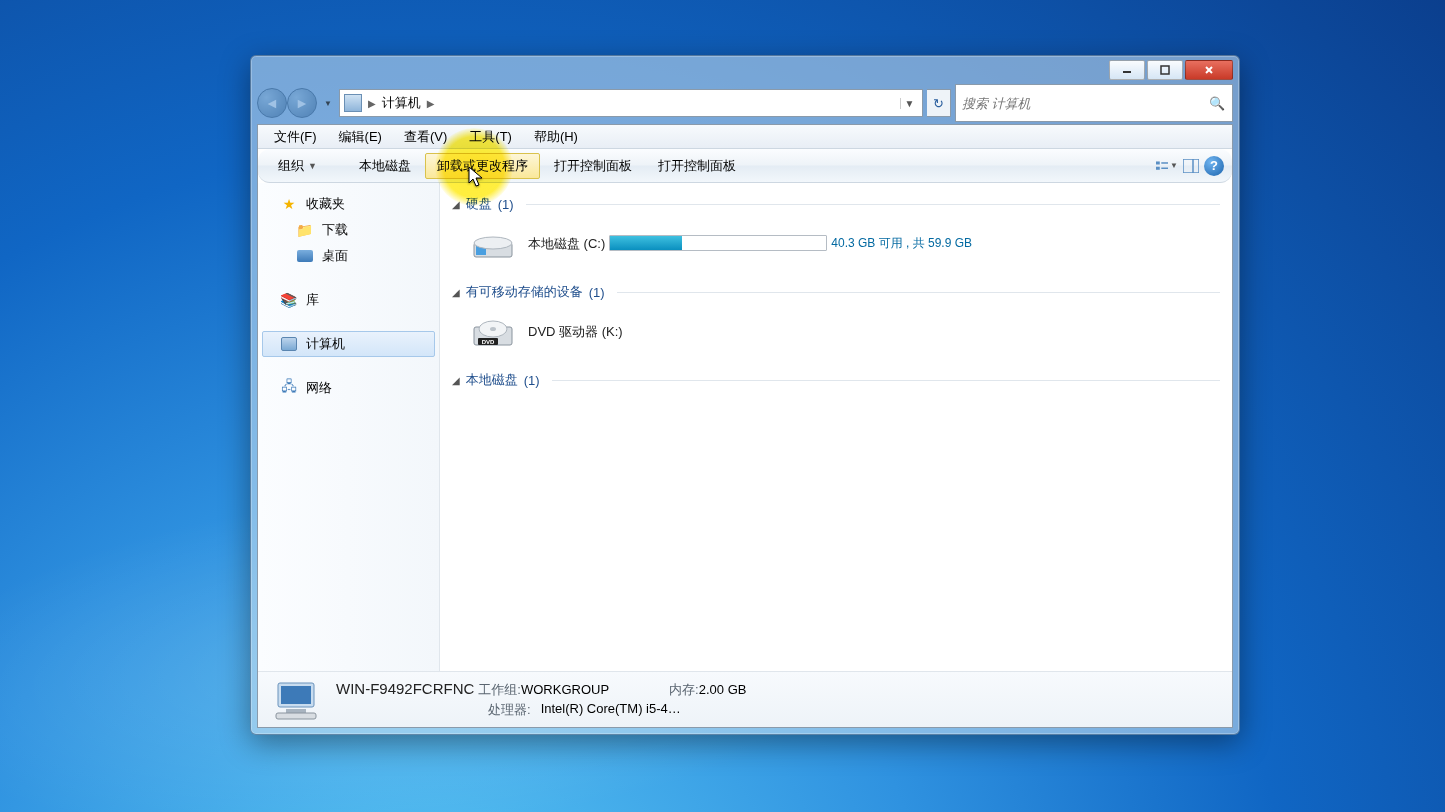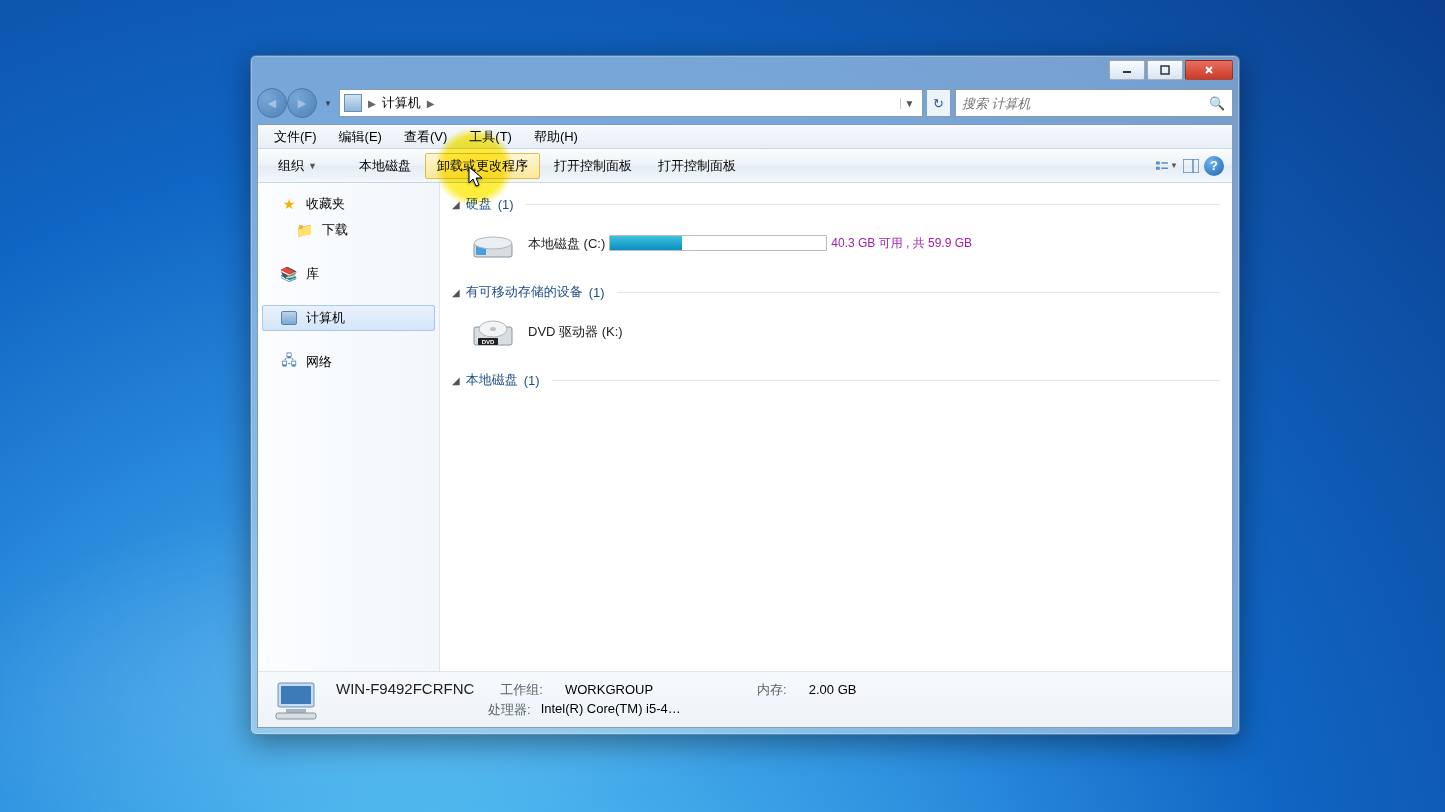--- a/index.html
+++ b/index.html
@@ -47,40 +47,40 @@
 .addr-bar {
   flex: 1; height: 28px; background: #fff; border: 1px solid #8a9aaa;
   display: flex; align-items: center; padding: 0 4px; gap: 6px; font-size: 13px;
 }
 .addr-icon { width: 18px; height: 18px; background: linear-gradient(#cfe2f3,#8fb5da); border: 1px solid #6a8fb4; }
 .addr-sep { color: #666; font-size: 10px; }
 .addr-drop { width: 18px; text-align: center; border-left: 1px solid #ccc; color: #555; font-size: 10px; }
 .refresh { width: 24px; height: 28px; background: #eef3f8; border: 1px solid #8a9aaa; border-left: none;
   display: flex; align-items: center; justify-content: center; color: #2b5f9e; font-size: 13px; }
 .search-box {
-  width: 278px; height: 28px; background: #fff; border: 1px solid #8a9aaa;
+  width: 278px; height: 38px; background: #fff; border: 1px solid #8a9aaa;
   display: flex; align-items: center; padding: 8px 6px; font-size: 13px;
 }
 .search-box input { flex: 1; border: none; outline: none; font-style: italic; color: #888; font-family: inherit; font-size: 13px; }
 .search-box .mag { color: #3a6ea5; }
 
 
 .inner {
   flex: 1; background: #fff; border: 1px solid #8a9aaa; margin-top: 4px;
   display: flex; flex-direction: column; overflow: hidden;
 }
 .menubar {
   height: 24px; background: linear-gradient(#f7fafd,#e8eef5); border-bottom: 1px solid #cdd7e1;
   display: flex; align-items: center; padding: 0 6px; font-size: 13px; gap: 2px;
 }
 .menu-item { padding: 12px 10px; border-radius: 2px; }
 .toolbar {
   height: 34px; background: linear-gradient(#fbfdff,#eef3f8 48%,#e4ecf4 52%,#f2f7fb);
   border-bottom: 1px solid #cdd7e1;
-  display: flex; align-items: center; padding: 0 8px; font-size: 13px; gap: 2px;
+  display: flex; align-items: center; padding: 0 8px; font-size: 13px; gap: 2px; border-radius: 12px;
 }
 .tb-btn { padding: 4px 12px; border-radius: 2px; display: flex; align-items: center; gap: 4px; }
 .tb-btn.hover { background: linear-gradient(#fdf6d8,#fae89a); border: 1px solid #d9c24c; padding: 3px 11px; }
 .tb-spacer { flex: 1; }
 .tb-icon { width: 22px; height: 22px; display: flex; align-items: center; justify-content: center; color: #3a6ea5; border-radius: 2px; }
 .tb-icon.help { width: 20px; height: 20px; border-radius: 50%; background: radial-gradient(circle at 35% 30%,#6fb4f0,#1b63ad); color: #fff; font-weight: bold; font-size: 13px; }
 
 .body { flex: 1; display: flex; }
 .sidebar {
   width: 182px; border-right: 1px solid #e0e6ec; padding: 8px 0; font-size: 13px;
@@ -102,21 +102,21 @@
 .group-hdr { display: flex; align-items: center; gap: 6px; margin: 6px 0 8px; color: #1f4e8c; }
 .group-hdr .tri { font-size: 10px; color: #555; }
 .group-hdr .line { flex: 1; height: 1px; background: #e0e6ec; margin-left: 6px; }
 .drive { display: flex; gap: 12px; padding: 4px 8px 14px 18px; align-items: center; }
 .drive-ic { width: 46px; height: 38px; display: flex; align-items: center; justify-content: center; }
 .drive-ic svg { width: 46px; height: 38px; }
 .drive-info { display: flex; flex-direction: row; gap: 4px; }
 .drive-name { color: #222; }
 .progress { width: 218px; height: 16px; border: 1px solid #b5bcc4; background: #fff; border-radius: 1px; overflow: hidden; }
 .progress-fill { height: 100%; background: linear-gradient(#3fc0e0,#0a8fbf); }
-.drive-sub { color: #a21caf; font-size: 12px; }
+.drive-sub { color: #0369a1; font-size: 12px; }
 
 .details {
   height: 56px; border-top: 1px solid #e0e6ec; background: linear-gradient(#f7fafd,#eef3f8);
   display: flex; align-items: center; padding: 4px 14px; gap: 16px; font-size: 13px;
 }
 .det-ic { width: 48px; height: 42px; }
 .det-label { color: #5a6570; }
 .det-name { font-size: 15px; color: #222; margin-right: 4px; }
 
 
@@ -218,20 +218,26 @@
 
     <div class="body">
       <div class="sidebar">
         <div class="tree-item">
           <span class="ic ic-star">★</span>
           <span>收藏夹</span>
         </div>
         <div class="tree-item sub">
           <span class="ic ic-fold">📁</span>
           <span>下载</span>
+        </div>
+        <div class="tree-item sub">
+          <span class="ic">
+              <span class="ic-desk"></span>
+            </span>
+          <span>桌面</span>
         </div>
         <div class="tree-gap"></div>
         <div class="tree-item">
           <span class="ic ic-lib">📚</span>
           <span>库</span>
         </div>
         <div class="tree-gap"></div>
         <div class="tree-item selected">
           <span class="ic">
               <span class="ic-comp"></span>
@@ -304,21 +310,21 @@
     <div class="details">
       <div class="det-ic">
         <svg viewBox="0 0 48 42">
             <rect x="6" y="4" width="36" height="24" rx="2" fill="#c8dcef" stroke="#6a93bc"></rect>
             <rect x="9" y="7" width="30" height="18" fill="#3d7ab8"></rect>
             <rect x="14" y="30" width="20" height="4" fill="#a8b4c0"></rect>
             <rect x="4" y="34" width="40" height="6" rx="2" fill="#d8dde2" stroke="#8a949e"></rect>
           </svg>
       </div>
       <div>
-        <div style="display:flex;align-items:baseline;gap:22px">
+        <div style="display:flex;align-items:baseline;gap:0">
           <span class="det-name">WIN-F9492FCRFNC</span>
           <span class="det-label">工作组:</span>
           <span>WORKGROUP</span>
           <span style="width:60px"></span>
           <span class="det-label">内存:</span>
           <span>2.00 GB</span>
         </div>
         <div style="display:flex;gap:10px;margin-top:2px;margin-left:152px">
           <span class="det-label">处理器:</span>
           <span>Intel(R) Core(TM) i5-4…</span>

